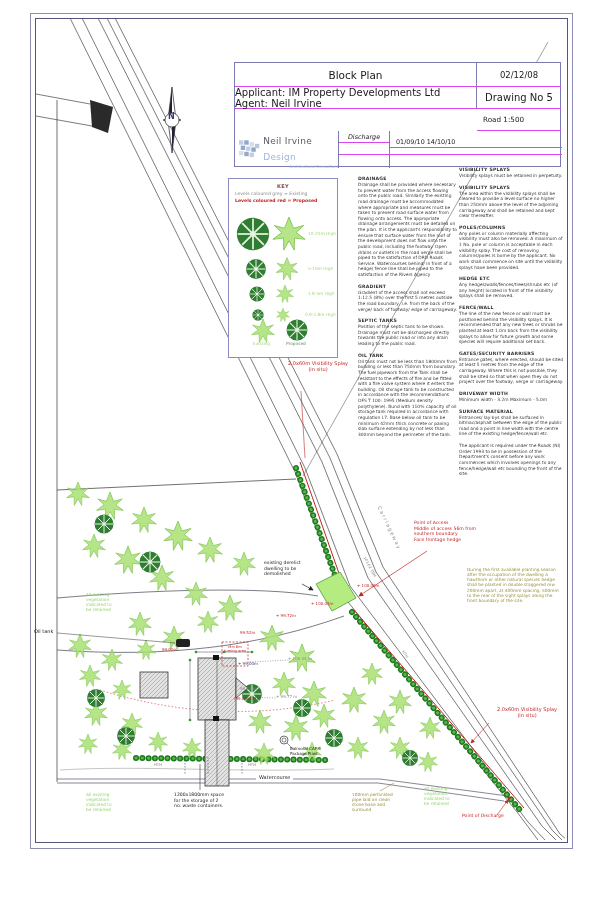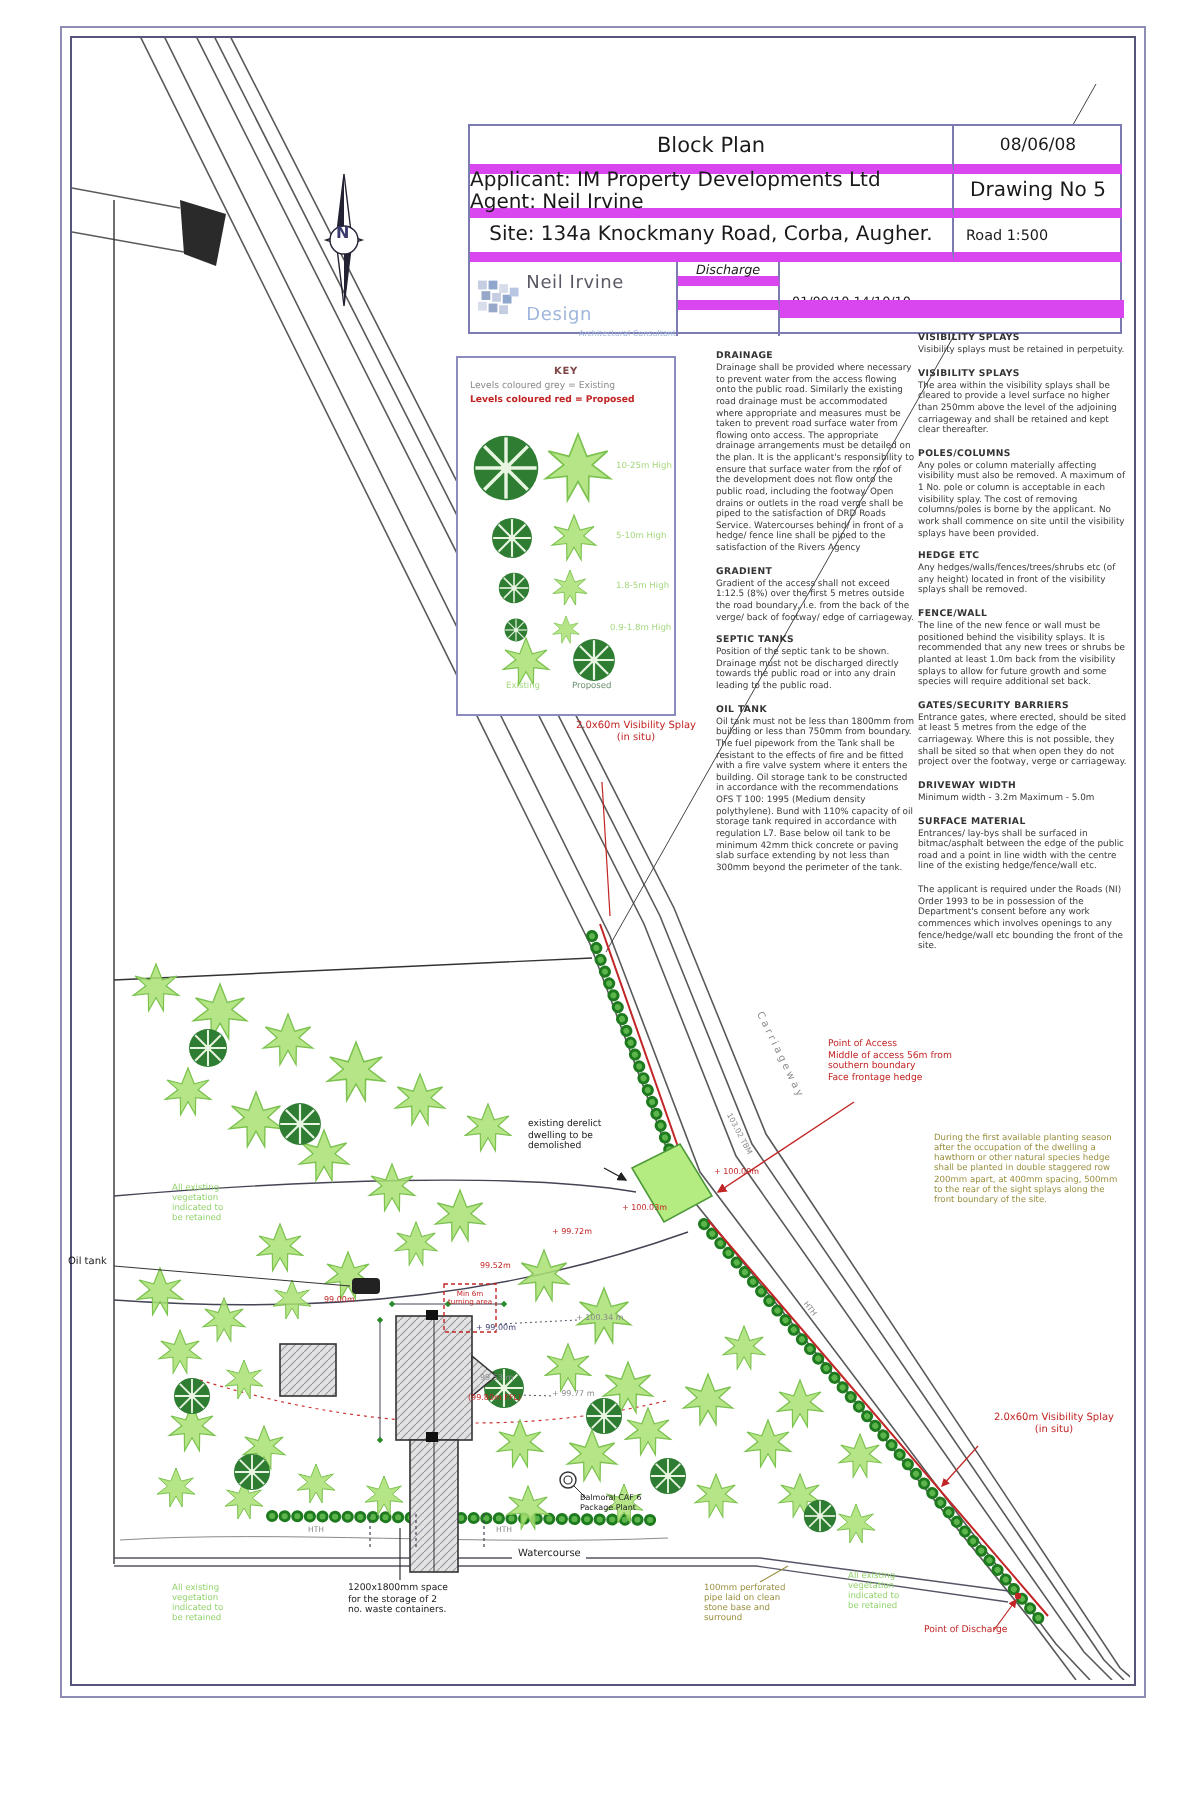--- a/index.html
+++ b/index.html
@@ -12,21 +12,21 @@
   .red{color:#c22525;} .ink{color:#222;} .gray{color:#8a8a8a;} .navy{color:#3a3a6e;}
   .green-t{color:#94d46e;} .olive{color:#9a9040;} .keygreen{color:#a5d87f;}
   .f38{font-size:3.8px;} .f4{font-size:4px;} .f43{font-size:4.3px;} .f46{font-size:4.6px;}
   .f5{font-size:5px;}
   .frame-outer{position:absolute;left:30px;top:13px;width:541px;height:834px;border:1px solid #8c8cb4;}
   .frame-inner{position:absolute;left:35px;top:18px;width:531px;height:823px;border:1px solid #55557a;}
   
   .tb{position:absolute;left:234px;top:62px;width:327px;height:105px;background:#fff;
       border:1px solid #7b7bb2;box-sizing:border-box;}
   .tb .cell{position:absolute;box-sizing:border-box;display:flex;align-items:center;justify-content:center;}
-  .bb{border-bottom:5px solid #d946ef;} .br{border-right:1px solid #7b7bb2;}
+  .bb{border-bottom:1px solid #d946ef;} .br{border-right:1px solid #7b7bb2;}
   .tb-title{font-size:10.5px;color:#1a1a1a;}
   .tb-med{font-size:10px;color:#1a1a1a;}
   .tb-sm{font-size:6.4px;color:#1a1a1a;}
   .logo-wrap{position:absolute;left:0;top:68px;width:104px;height:37px;border-right:1px solid #7b7bb2;
              box-sizing:border-box;display:flex;align-items:center;padding-left:4px;}
   .logo-text{line-height:1;}
   .logo-main{font-size:9px;color:#5a5a66;letter-spacing:.3px;}
   .logo-accent{color:#9fb6dc;}
   .logo-sub{font-size:4px;color:#9fb6dc;margin-top:2px;text-align:right;}
   
@@ -239,45 +239,44 @@
         <circle r="7" fill="#fff"></circle>
       </g>
     </g>
   </svg>
 
   <div class="frame-outer"></div>
   <div class="frame-inner"></div>
 
   <div class="tb">
     <div class="cell bb br tb-title" style="left:0;top:0;width:242px;height:24px">Block Plan</div>
-    <div class="cell bb tb-med" style="left:242px;top:0;width:84px;height:24px;font-size:8.5px">08/06/08</div>
+    <div class="cell bb tb-med" style="left:242px;top:0;width:84px;height:24px;font-size:8.5px">02/12/08</div>
     <div class="cell bb br tb-med" style="left:0;top:24px;width:242px;height:22px">Applicant: IM Property Developments Ltd Agent: Neil Irvine</div>
     <div class="cell bb tb-med" style="left:242px;top:24px;width:84px;height:22px">Drawing No 5</div>
-    <div class="cell bb br tb-med" style="left:0;top:46px;width:242px;height:22px">Site: 134a Knockmany Road, Corba, Augher.</div>
     <div class="cell bb tb-med" style="left:242px;top:46px;width:84px;height:22px;justify-content:flex-start;padding-left:6px;font-size:7.2px">Road 1:500</div>
     <div class="logo-wrap">
       <svg width="24" height="22" viewBox="0 0 24 22">
         <rect x="0" y="0" width="5" height="5" fill="#c5cde2"></rect>
           <rect x="6" y="0" width="5" height="5" fill="#8fa6cd"></rect>
         <rect x="12" y="2" width="5" height="5" fill="#d7ddeb"></rect>
           <rect x="2" y="6" width="5" height="5" fill="#98a8c8"></rect>
         <rect x="8" y="7" width="5" height="5" fill="#c5cde2"></rect>
           <rect x="14" y="8" width="5" height="5" fill="#8fa6cd"></rect>
         <rect x="0" y="12" width="5" height="5" fill="#d7ddeb"></rect>
           <rect x="6" y="13" width="5" height="5" fill="#98a8c8"></rect>
         <rect x="12" y="14" width="5" height="5" fill="#c5cde2"></rect>
           <rect x="18" y="4" width="5" height="5" fill="#b9c6e2"></rect>
       </svg>
       <div class="logo-text" style="margin-left:3px">
         <div><span class="logo-main">Neil Irvine </span><span class="logo-main logo-accent">Design</span></div>
         <div class="logo-sub">Architectural Consultant</div>
       </div>
     </div>
     <div class="cell bb br tb-sm" style="left:104px;top:68px;width:51px;height:12px;font-style:italic">Discharge</div>
-    <div class="cell bb tb-sm" style="left:155px;top:84px;width:172px;height:12px;justify-content:flex-start;padding-left:6px">01/09/10  14/10/10</div>
+    <div class="cell bb tb-sm" style="left:155px;top:73px;width:172px;height:12px;justify-content:flex-start;padding-left:6px">01/09/10  14/10/10</div>
     <div class="cell bb br" style="left:104px;top:80px;width:51px;height:12px"></div>
     <div class="cell bb" style="left:155px;top:80px;width:172px;height:12px"></div>
     <div class="cell br" style="left:104px;top:92px;width:51px;height:13px"></div>
   </div>
 
   <div class="keybox">
     <div class="key-head">KEY</div>
     <div class="lbl gray" style="left:6px;top:12px;font-size:4.6px">Levels coloured grey = Existing</div>
     <div class="lbl red" style="left:6px;top:19px;font-size:4.6px;font-weight:bold">Levels coloured red = Proposed</div>
     <svg width="108" height="178" viewBox="0 0 108 178" style="position:absolute;left:0;top:0">

